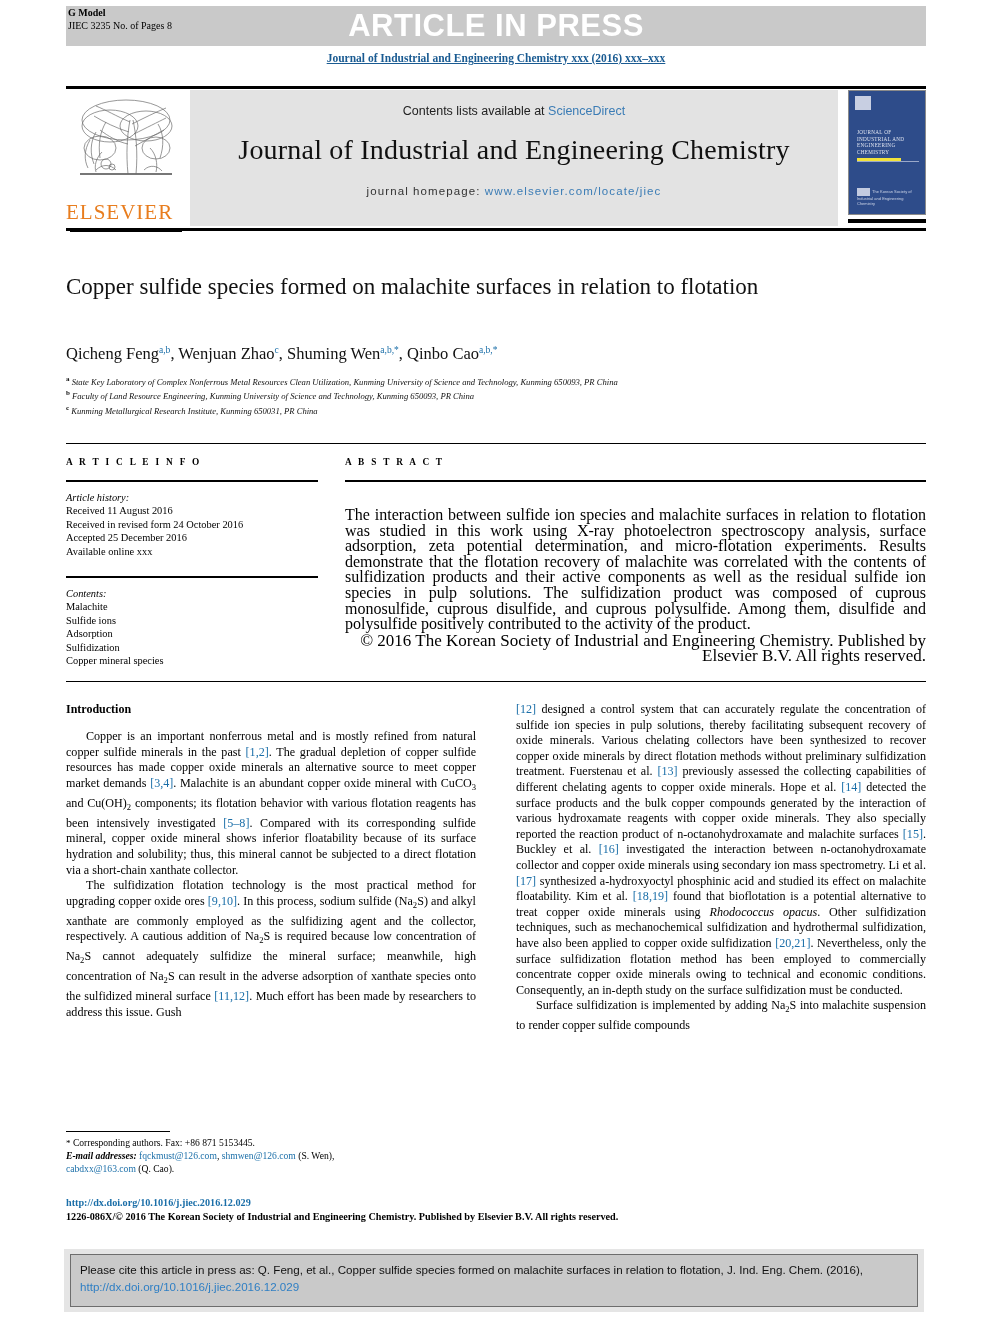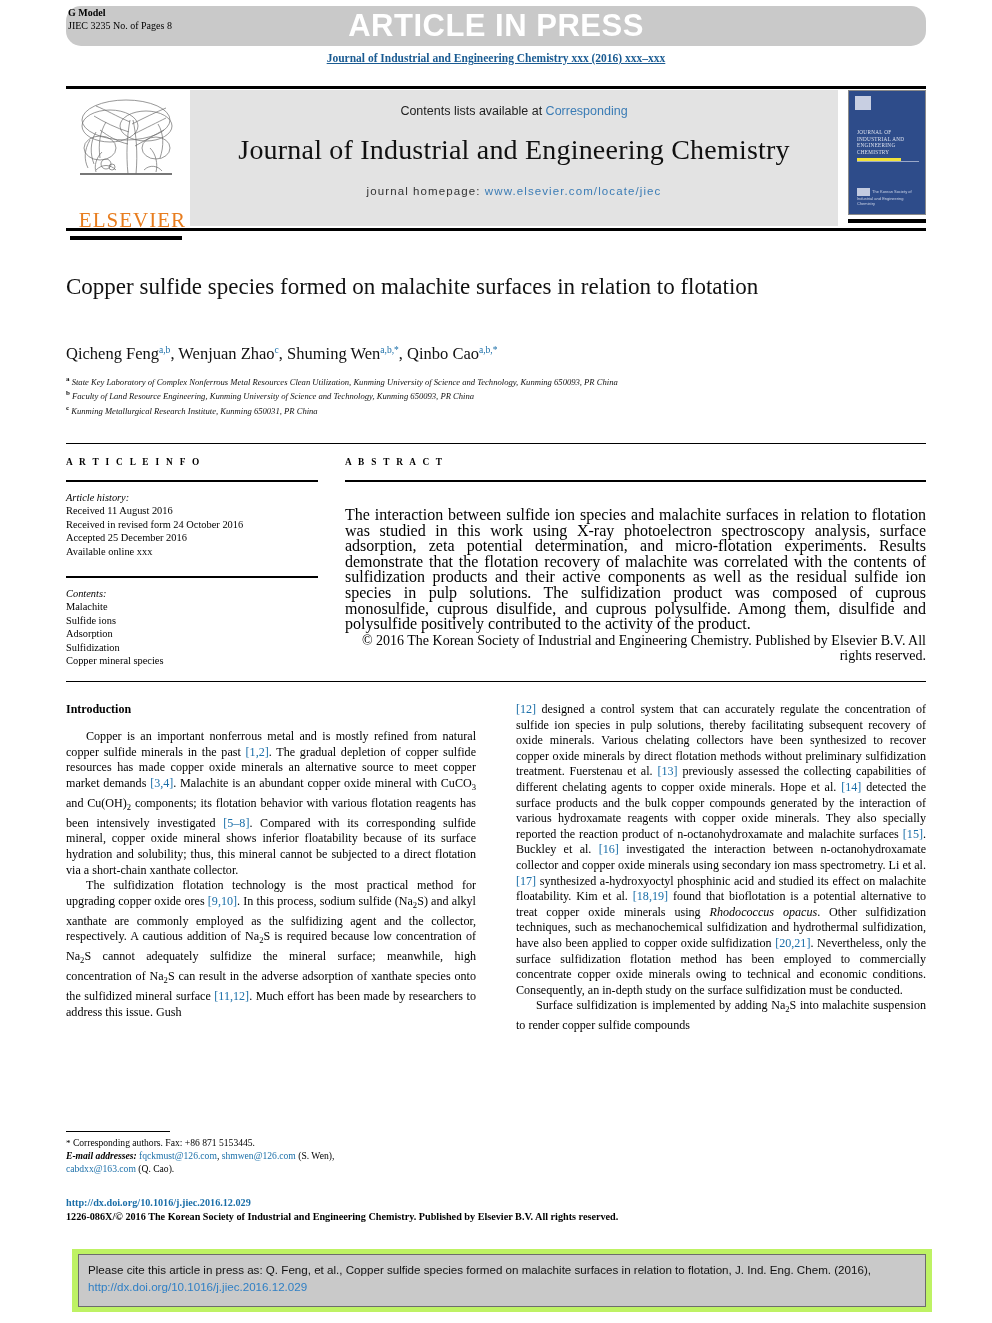--- a/index.html
+++ b/index.html
@@ -23,21 +23,20 @@
   }
 
   
   .banner {
     position: absolute;
     left: 66px;
     top: 6px;
     width: 860px;
     height: 40px;
     background: #c9c9c9;
-    border-radius: 15px;
   }
   .banner-text {
     position: absolute;
     left: 0;
     top: 0;
     width: 860px;
     height: 40px;
     line-height: 40px;
     text-align: center;
     font-family: "Liberation Sans", sans-serif;
@@ -131,22 +130,22 @@
     width: 120px;
     height: 132px;
     background: #fff;
   }
   .elsevier svg { display: block; }
   .elsevier-word {
     font-family: "Liberation Serif", serif;
     font-size: 21px;
     letter-spacing: 1px;
     color: #E87D1E;
-    text-align: right;
-    margin-top: 16px;
+    text-align: left;
+    margin-top: 8px;
   }
   .elsevier-rule {
     width: 112px;
     height: 4px;
     background: #000;
     margin: 3px auto 0 auto;
   }
 
   
   .cover {
@@ -319,21 +318,21 @@
     margin-top: 25px;
     font-family: "Liberation Serif", serif;
     font-size: 16px;
     line-height: 15.6px;
     text-align: justify;
     color: #000;
   }
   .copyline {
     margin-top: 1px;
     font-family: "Liberation Serif", serif;
-    font-size: 14px;
+    font-size: 17px;
     line-height: 15.6px;
     text-align: right;
     color: #000;
   }
   .sec-rule-bot {
     position: absolute;
     left: 66px;
     top: 681px;
     width: 860px;
     height: 1px;
@@ -405,25 +404,25 @@
     font-size: 10.2px;
     line-height: 14px;
     color: #000;
   }
   .doiblock .doi { color: #1a6ea8; font-weight: bold; }
   .doiblock .issn { font-weight: bold; }
 
   
   .citebox {
     position: absolute;
-    left: 72px;
+    left: 64px;
     top: 1249px;
     width: 860px;
     height: 63px;
-    background: #bef264;
+    background: #e5e5e5;
     box-sizing: border-box;
   }
   .citebox-inner {
     position: absolute;
     left: 6px;
     top: 5px;
     right: 6px;
     bottom: 5px;
     border: 1px solid #6d6d6d;
     background: #c9c9c9;
@@ -454,21 +453,21 @@
     <span>JIEC 3235 No. of Pages 8</span>
   </div>
 
   <div class="journal-line">Journal of Industrial and Engineering Chemistry xxx (2016) xxx–xxx</div>
 
   <div class="rule-top"></div>
   <div class="rule-bottom"></div>
 
   <div class="mast-center">
     <div class="contents-line">
-      <span>Contents lists available at </span><span class="sd">Corresponding</span>
+      <span>Contents lists available at </span><span class="sd">ScienceDirect</span>
     </div>
     <div class="mast-title">Journal of Industrial and Engineering Chemistry</div>
     <div class="homepage-line">
       <span>journal homepage: </span><span class="url">www.elsevier.com/locate/jiec</span>
     </div>
   </div>
 
   <div class="elsevier">
     <span>
       <svg width="120" height="100" viewBox="0 0 120 100" aria-hidden="true">

